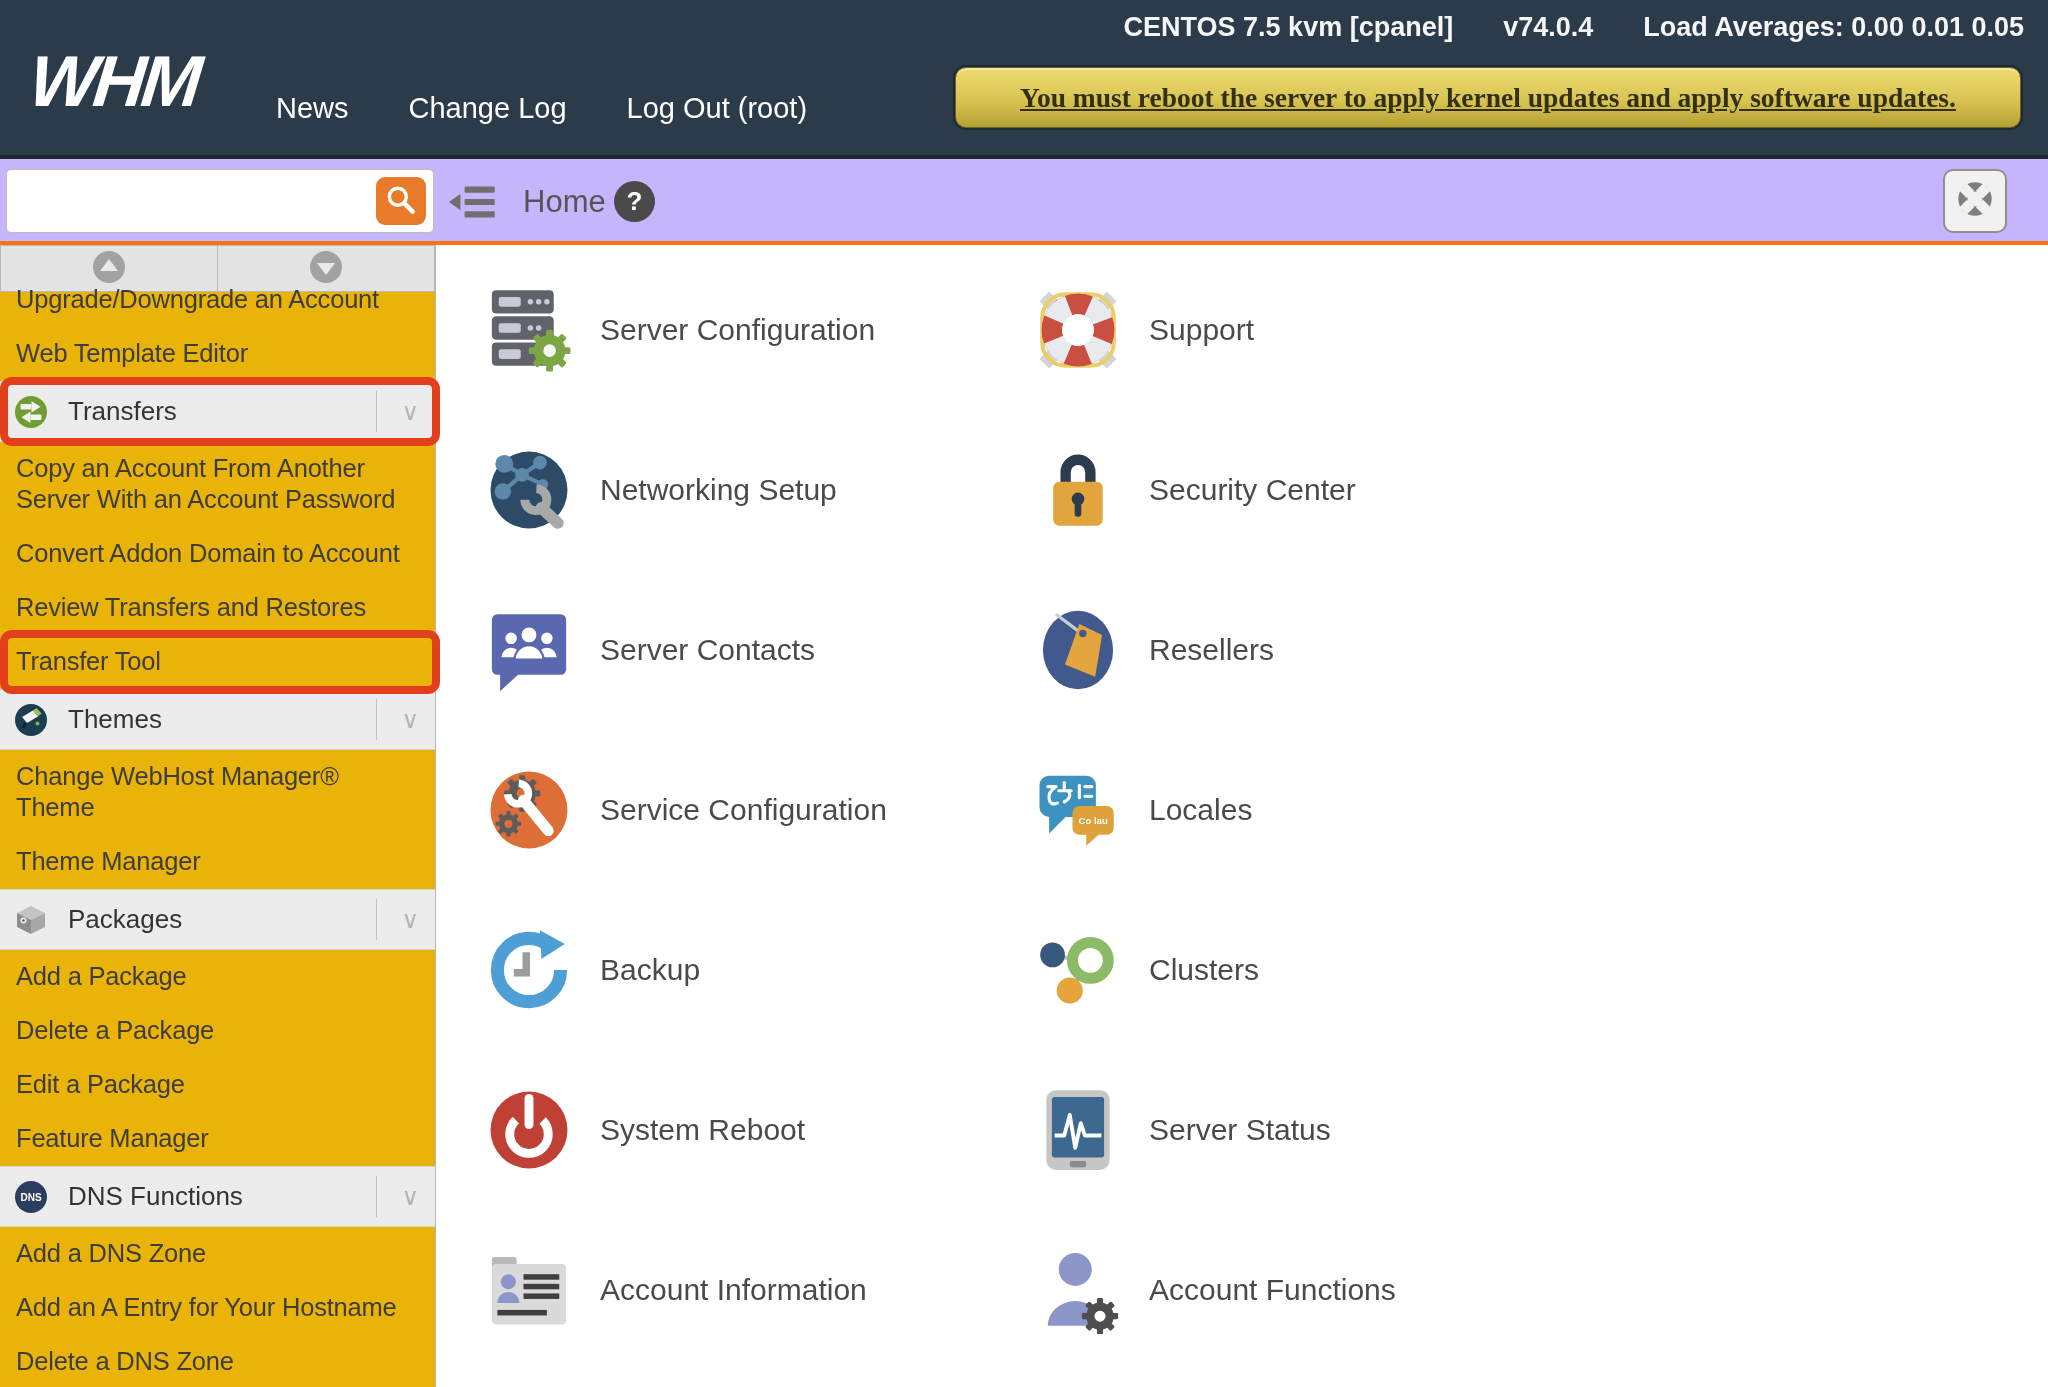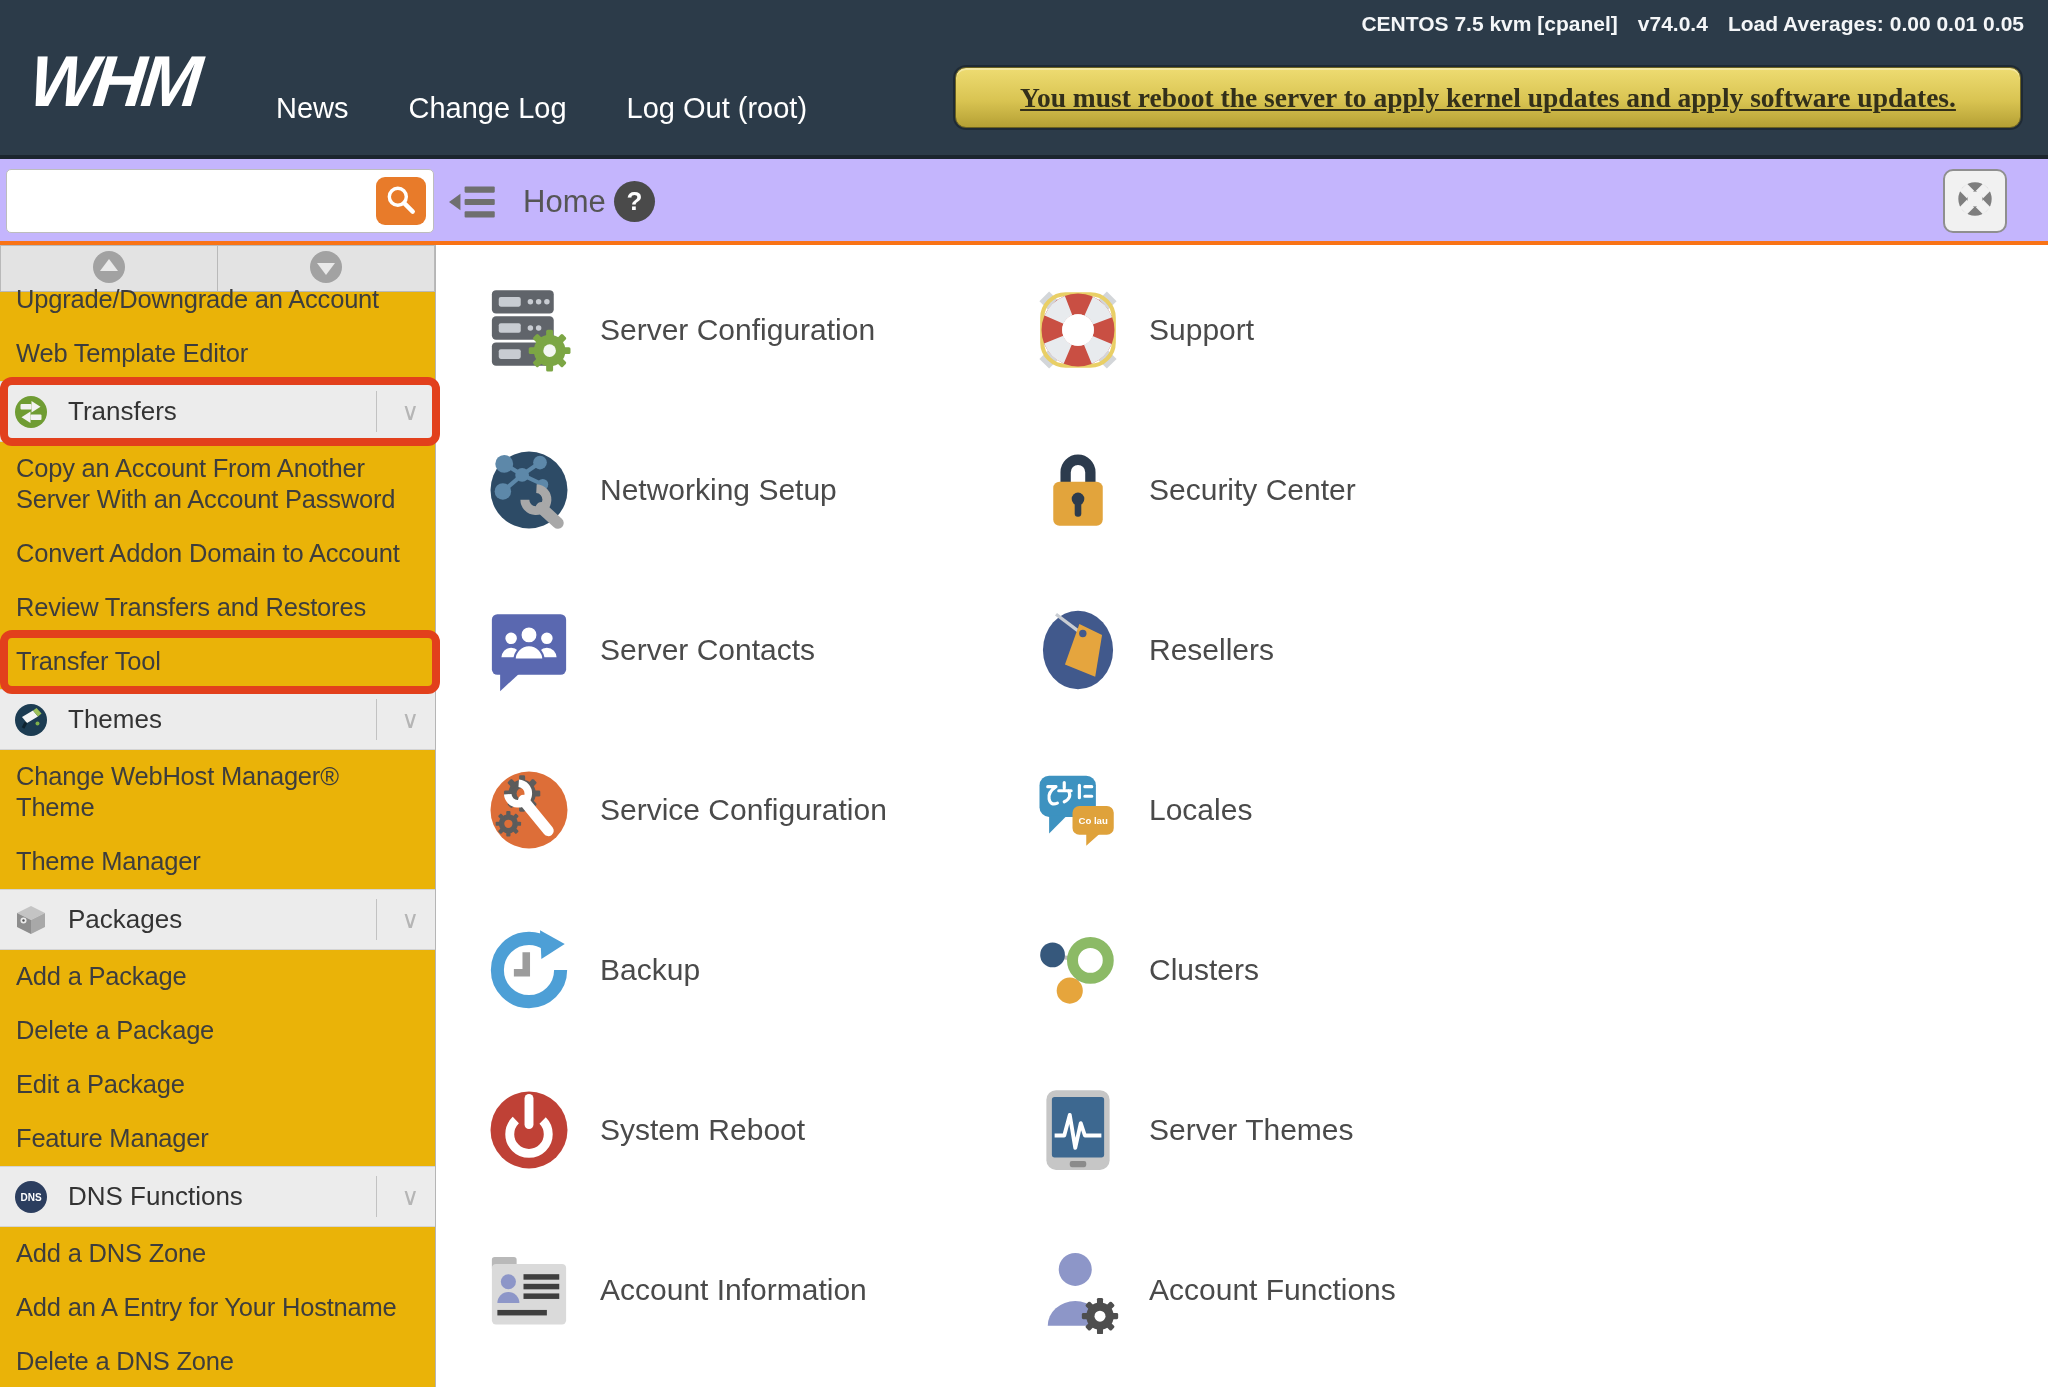--- a/index.html
+++ b/index.html
@@ -7,22 +7,22 @@
               font-family:"Liberation Sans",sans-serif; position:relative; }
 
   
   .topbar { position:absolute; left:0; top:0; width:2048px; height:159px;
             background:#2c3b49; border-bottom:4px solid #1b252e; }
   .logo { position:absolute; left:30px; top:40px; color:#fff; font-size:72px;
           font-weight:bold; font-style:italic; letter-spacing:-4px;
           transform:skewX(-6deg); cursor:pointer; }
   .topnav { position:absolute; left:276px; top:92px; display:flex; gap:60px; }
   .topnav span { color:#fff; font-size:29px; cursor:pointer; white-space:nowrap; }
-  .sysinfo { position:absolute; top:12px; right:24px; display:flex; gap:20px;
-             color:#f4f6f8; font-size:21px; font-weight:bold; white-space:nowrap; }
+  .sysinfo { position:absolute; top:12px; right:24px; display:flex; gap:50px;
+             color:#f4f6f8; font-size:27px; font-weight:bold; white-space:nowrap; }
   .banner { position:absolute; left:955px; top:67px; width:1066px; height:61px;
             border-radius:11px; cursor:pointer;
             background:linear-gradient(180deg,#eedc72 0%,#d9c452 55%,#b5a034 100%);
             border:1px solid #6b6120;
             box-shadow:inset 0 2px 0 rgba(255,255,255,.35), 0 0 0 2px rgba(0,0,0,.28);
             display:flex; align-items:center; justify-content:center;font-family:Liberation Serif, serif; }
   .banner span { font-size:27.5px; font-weight:bold; color:#33301a;
                  text-decoration:underline; white-space:nowrap; }
 
   
@@ -422,21 +422,21 @@
       </div>
       <div class="tile">
         <span class="tile-icon">
           <svg viewBox="0 0 64 64">
    <rect x="9" y="3" width="46" height="58" rx="7" fill="#c6c6c6"></rect>
    <rect x="13" y="8" width="38" height="44" rx="2" fill="#3d6890"></rect>
    <polyline points="15,36 22,36 26,21 30,45 34,27 37,36 49,36" fill="none" stroke="#ffffff" stroke-width="2.8" stroke-linejoin="round"></polyline>
    <rect x="26" y="54.5" width="12" height="4.5" rx="1.5" fill="#8b8b8b"></rect>
           </svg>
         </span>
-        <span class="tile-label">Server Themes</span>
+        <span class="tile-label">Server Status</span>
       </div>
       <div class="tile">
         <span class="tile-icon">
           <svg viewBox="0 0 64 64">
    <rect x="5" y="8" width="18" height="10" rx="2" fill="#b9b9b9"></rect>
    <rect x="5" y="13" width="54" height="44" rx="3" fill="#dadada"></rect>
    <circle cx="17" cy="26" r="5.5" fill="#8d96c8"></circle>
    <path d="M9 41.5 a8 8 0 0 1 16 0 z" fill="#8d96c8"></path>
    <rect x="28" y="20.5" width="26" height="4" fill="#3f3f3f"></rect>
    <rect x="28" y="27.5" width="26" height="4" fill="#3f3f3f"></rect>

